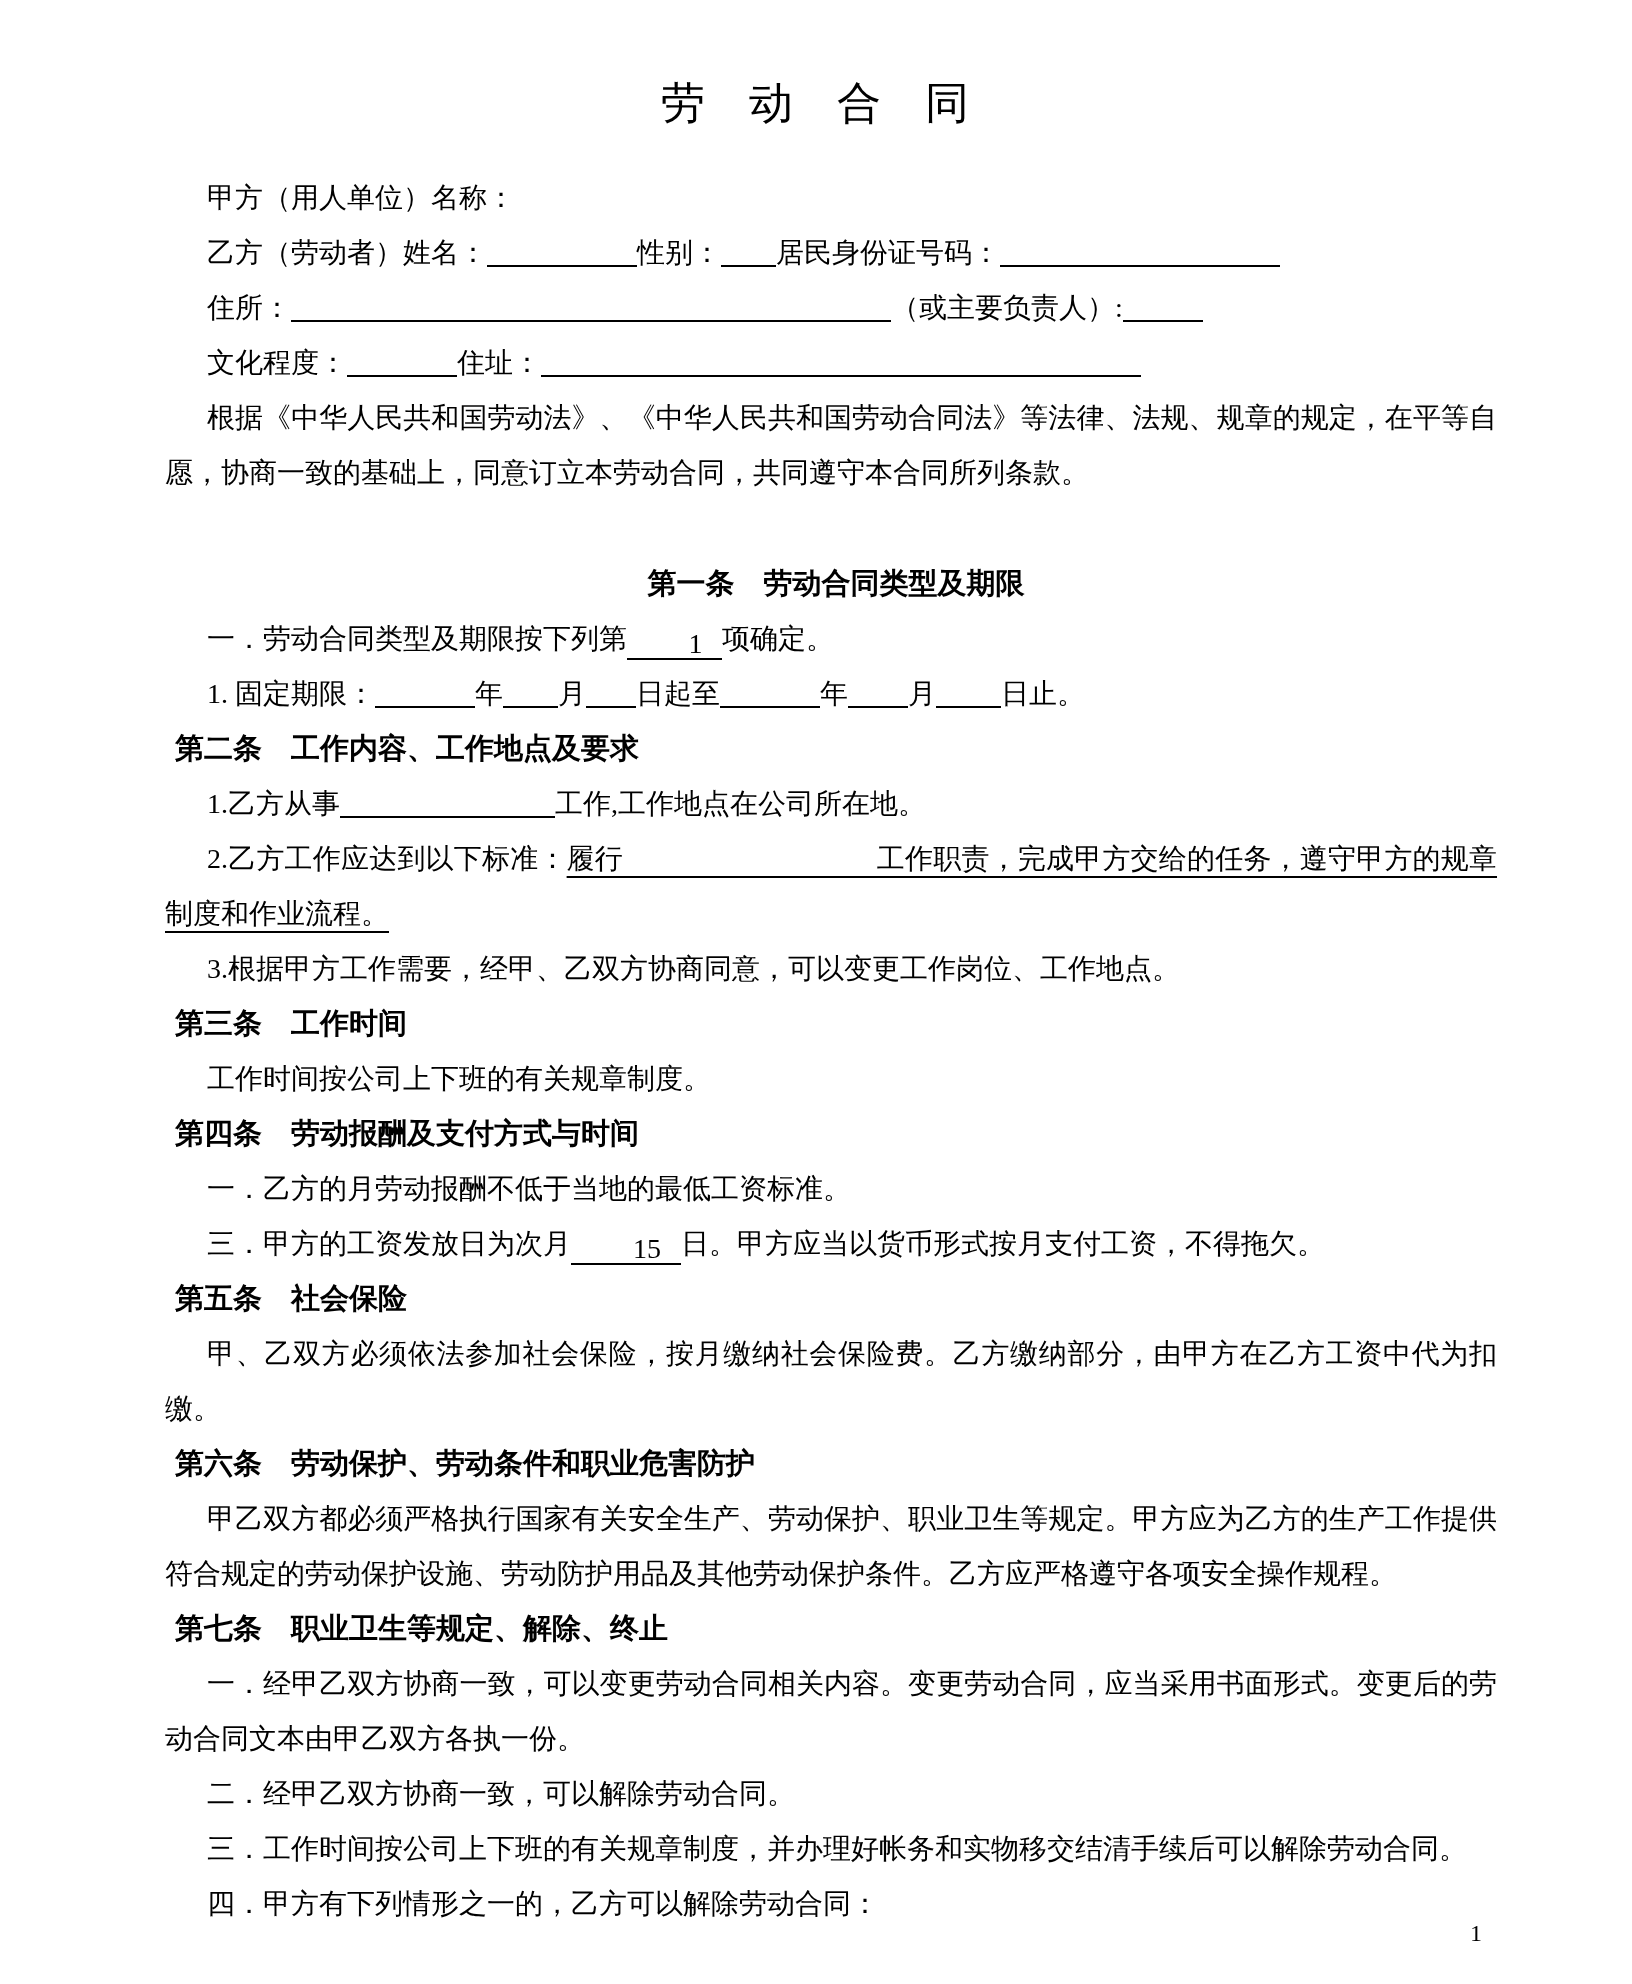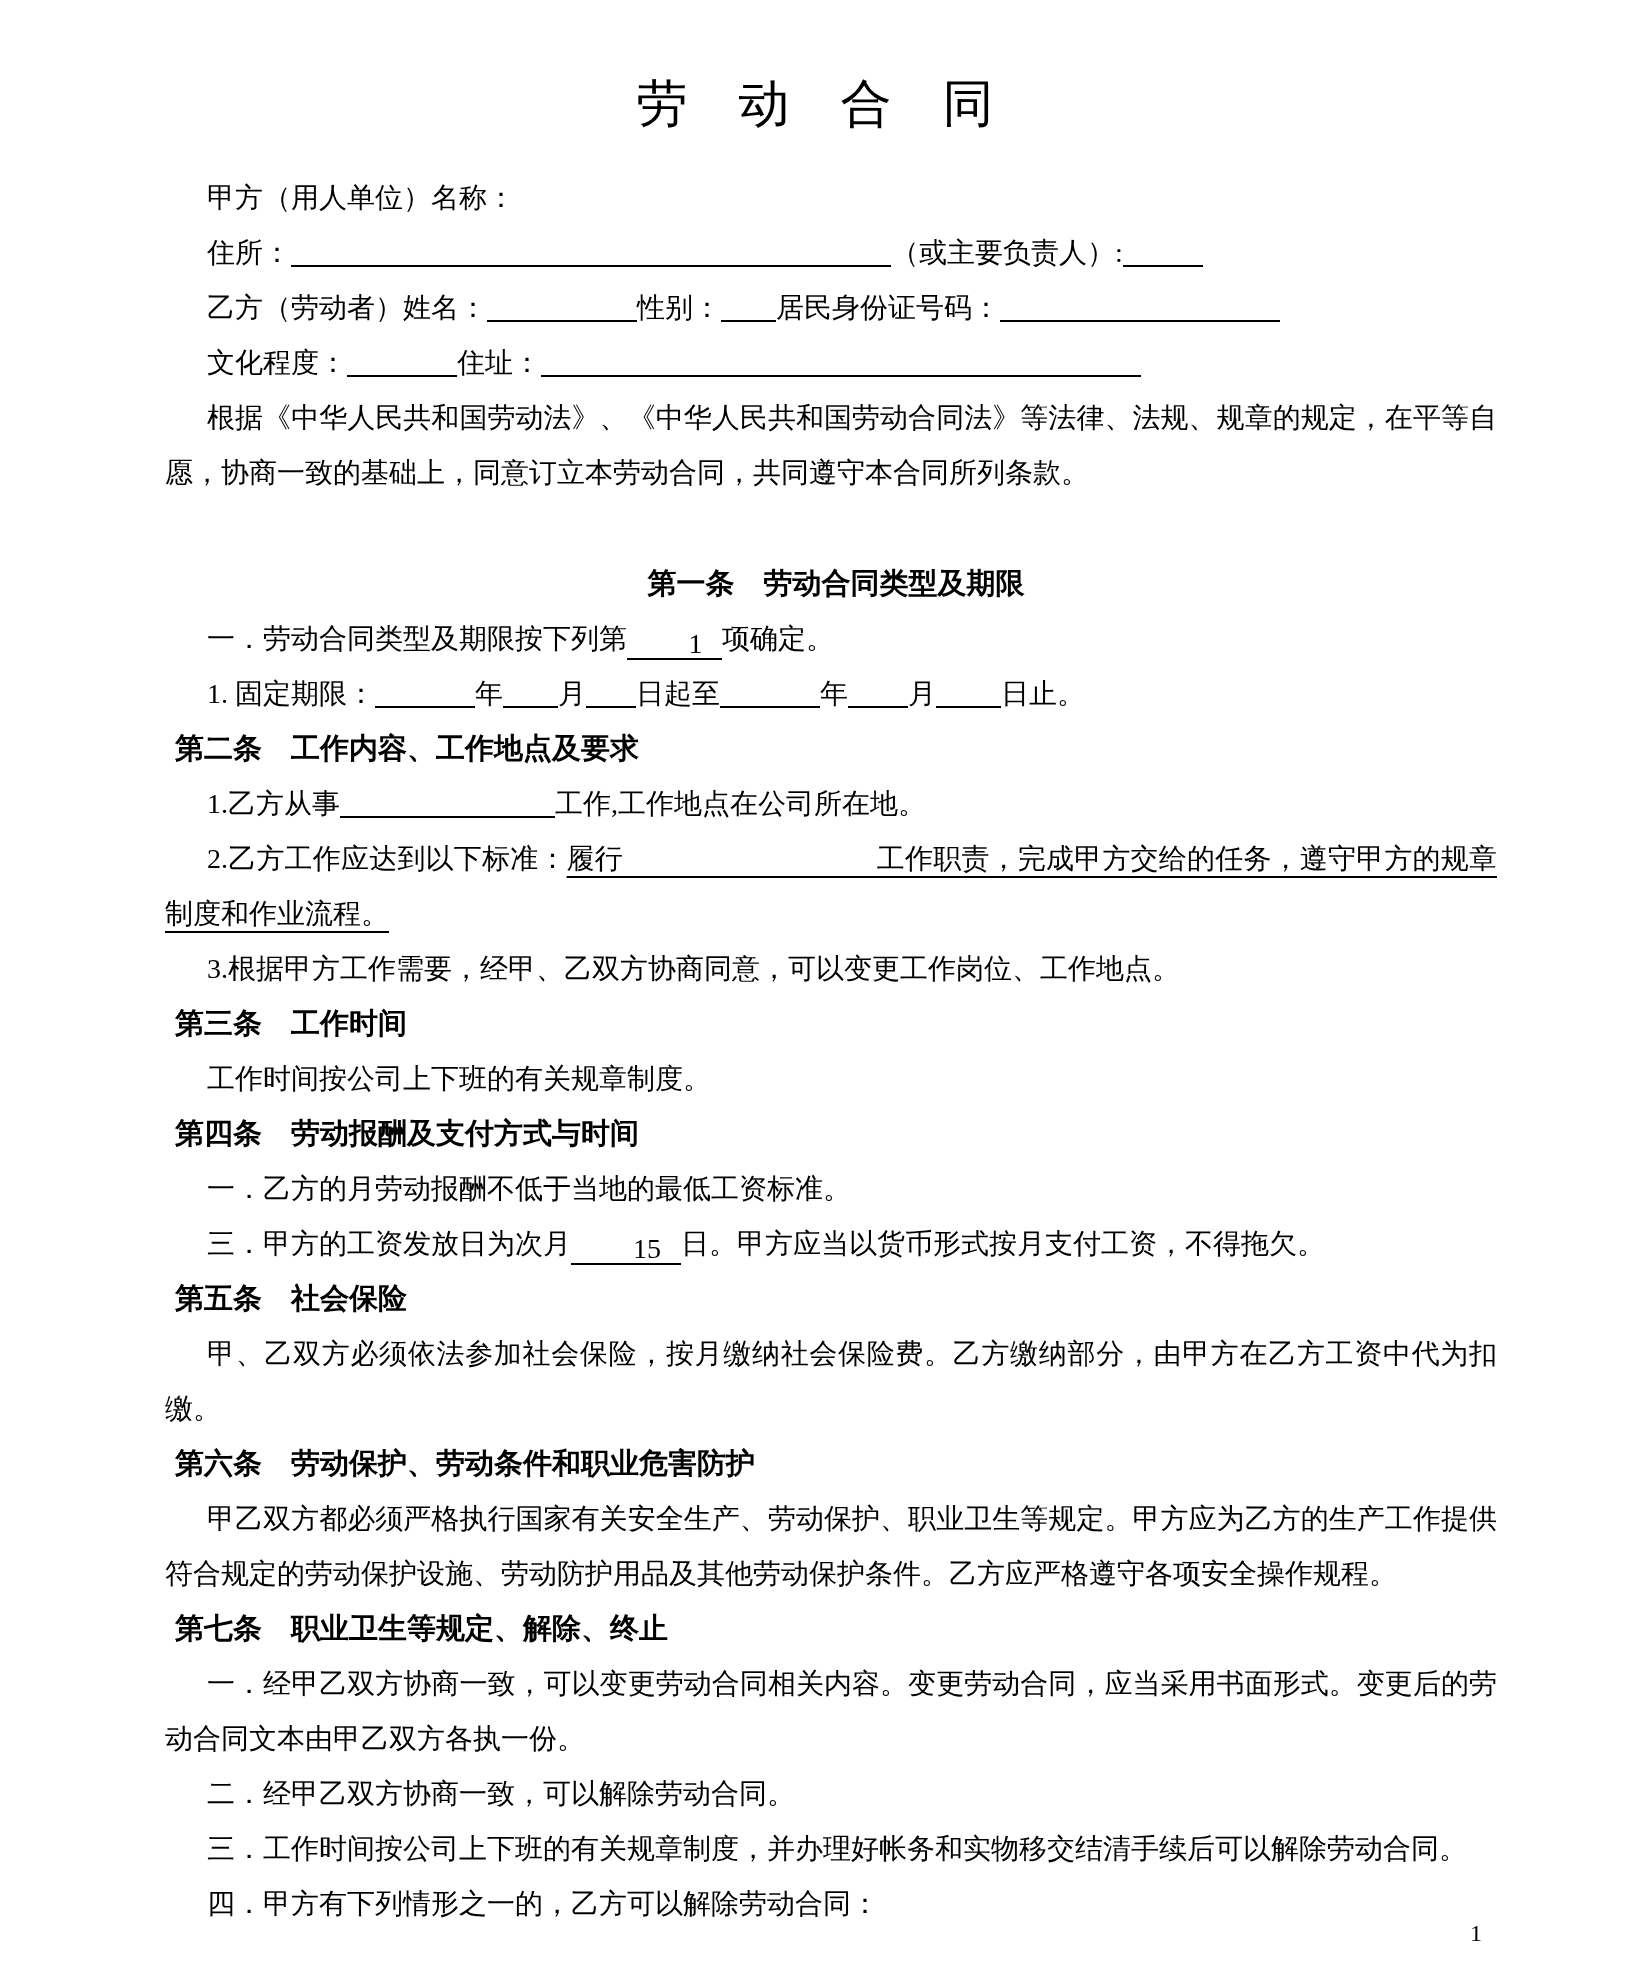--- a/index.html
+++ b/index.html
@@ -8,21 +8,21 @@
   .page {
     position:relative;
     width:1632px; height:1984px;
     background:#ffffff; color:#000000;
     padding:72px 135px 0 133px;
     font-family:"Liberation Serif", serif;
     font-size:28px;
   }
   .title {
     text-align:center;
-    font-size:51px;
+    font-size:44px;
     font-weight:400;
     line-height:64px;
     margin-bottom:34px;
   }
   .ln { line-height:55px; text-align:justify; }
   .indent { text-indent:42px;margin-left:32px; }
   .sec-heading {
     font-family:"Liberation Sans", sans-serif;
     font-weight:700;
     font-size:29px;
@@ -58,25 +58,25 @@
 
 <div class="page">
 
   <h1 class="title">劳　动　合　同</h1>
 
   <p class="ln indent">
     <span>甲方（用人单位）名称：</span>
   </p>
 
   <p class="ln indent">
-    <span>住所：</span><span class="blank w600"></span><span>（或主要负责人）:</span><span class="blank w80"></span>
+    <span>乙方（劳动者）姓名：</span><span class="blank w150"></span><span>性别：</span><span class="blank w55"></span><span>居民身份证号码：</span><span class="blank w280"></span>
   </p>
 
   <p class="ln indent">
-    <span>乙方（劳动者）姓名：</span><span class="blank w150"></span><span>性别：</span><span class="blank w55"></span><span>居民身份证号码：</span><span class="blank w280"></span>
+    <span>住所：</span><span class="blank w600"></span><span>（或主要负责人）:</span><span class="blank w80"></span>
   </p>
 
   <p class="ln indent">
     <span>文化程度：</span><span class="blank w110"></span><span>住址：</span><span class="blank w600"></span>
   </p>
 
   <p class="ln indent">根据《中华人民共和国劳动法》、《中华人民共和国劳动合同法》等法律、法规、规章的规定，在平等自愿，协商一致的基础上，同意订立本劳动合同，共同遵守本合同所列条款。</p>
 
   <section>
     <h2 class="sec-heading sp-before">第一条　劳动合同类型及期限</h2>

